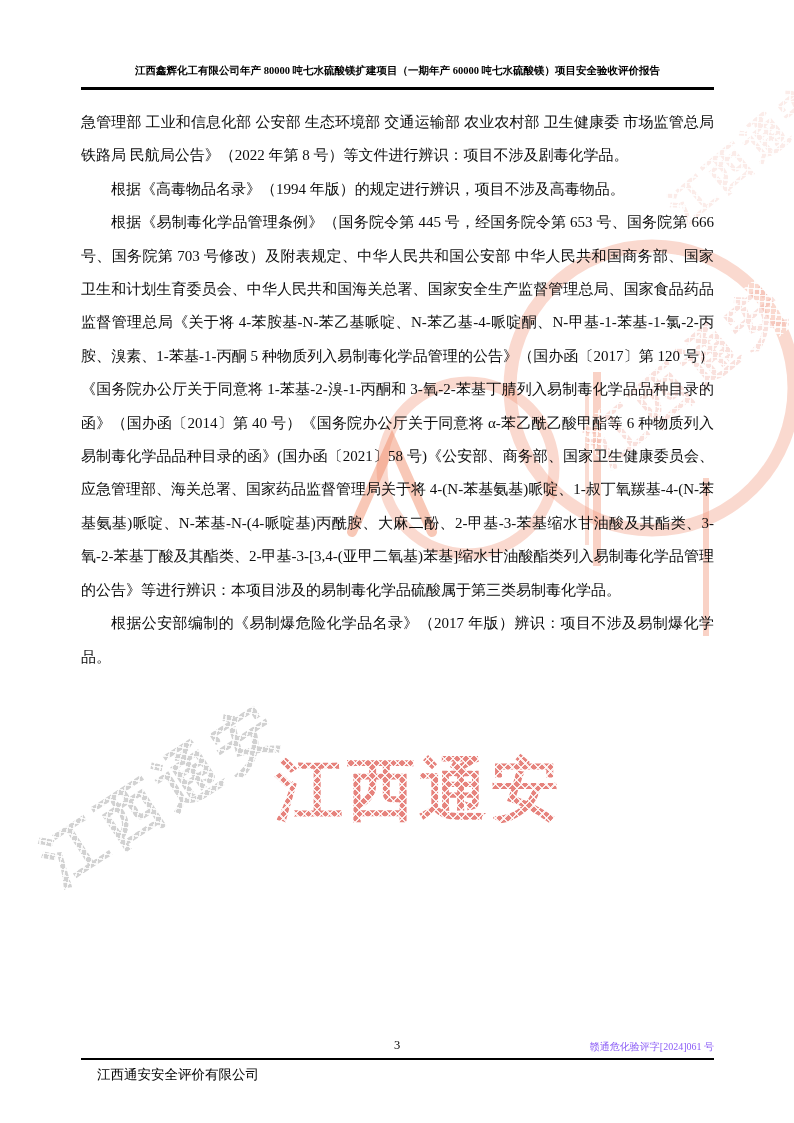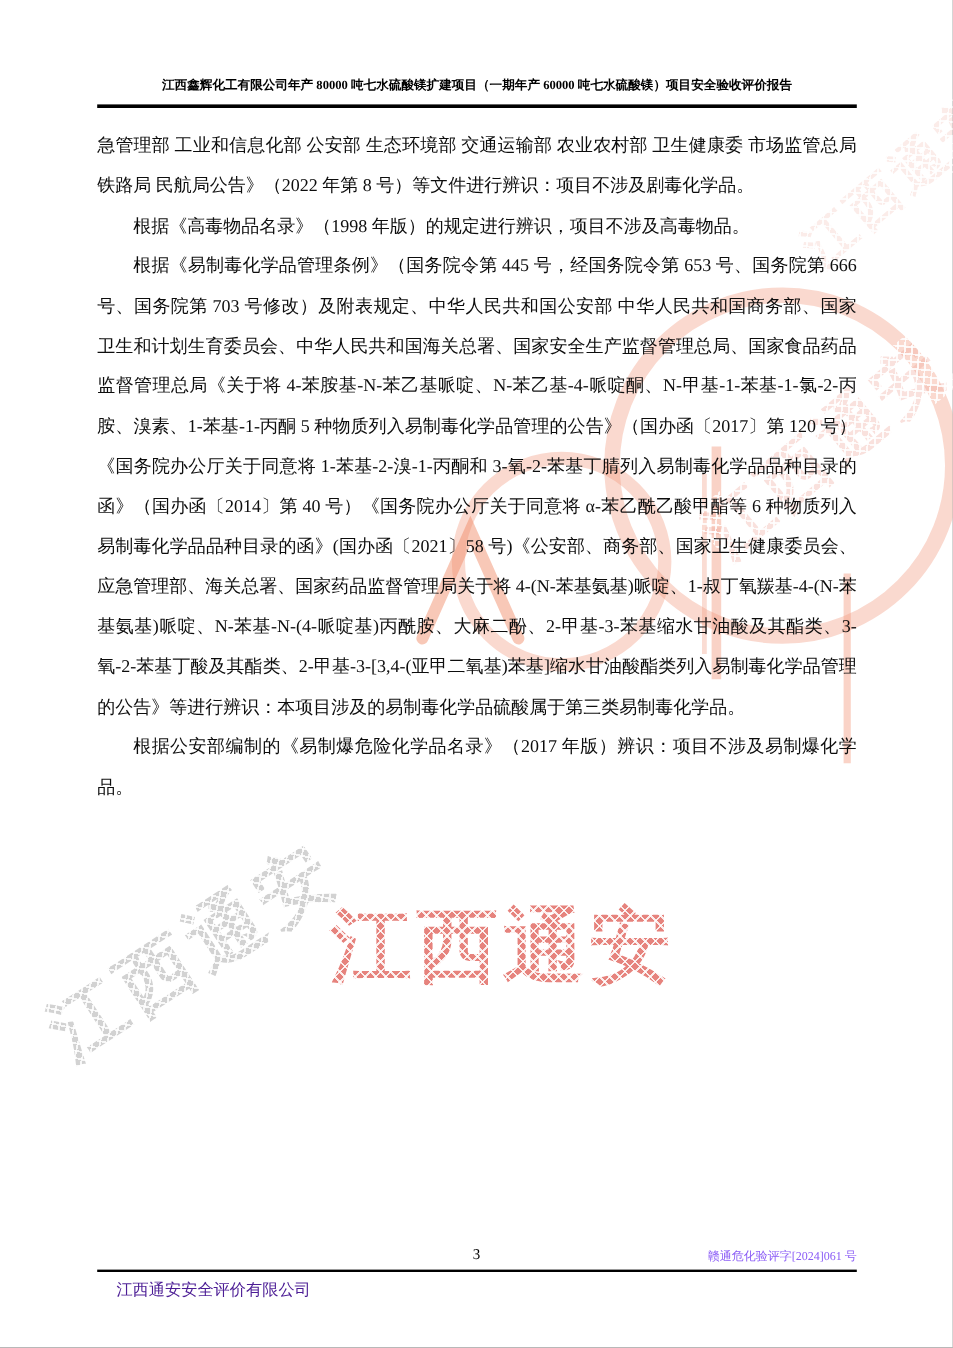--- a/index.html
+++ b/index.html
@@ -45,21 +45,21 @@
     position:absolute;left:81px;top:106px;width:633px;
     font-size:15px;line-height:33.4px;text-align:justify;color:#0d0d0d;
   }
   .body-text p{margin:0;}
   .body-text p.indent{text-indent:2em;}
   .page-number{
     position:absolute;left:0;top:1038px;width:794px;text-align:center;
     font-size:12.5px;color:#000;
   }
   .footer-rule{position:absolute;left:81px;top:1058px;width:633px;height:2px;background:#000;}
-  .footer-company{position:absolute;left:97px;top:1066px;font-size:13.5px;color:#4c1d95;}
+  .footer-company{position:absolute;left:97px;top:1066px;font-size:13.5px;color:#000000;}
   .footer-docnum{position:absolute;right:80px;top:1040px;font-size:10px;color:#8b5cf6;}
 </style>
 </head>
 <body>
 
 <div class="page">
 
   <div class="wm-layer">
     <svg class="wm-svg" width="794" height="1123" viewBox="0 0 794 1123">
       <circle cx="652" cy="388" r="142" fill="none" stroke="#f2967a" stroke-width="13" opacity="0.36"></circle>
@@ -91,21 +91,21 @@
     </div>
   </div>
 
   <div class="content">
 
     <div class="header-title">江西鑫辉化工有限公司年产 80000 吨七水硫酸镁扩建项目（一期年产 60000 吨七水硫酸镁）项目安全验收评价报告</div>
     <div class="header-rule"></div>
 
     <div class="body-text">
         <p>急管理部 工业和信息化部 公安部 生态环境部 交通运输部 农业农村部 卫生健康委 市场监管总局 铁路局 民航局公告》（2022 年第 8 号）等文件进行辨识：项目不涉及剧毒化学品。</p>
-        <p class="indent">根据《高毒物品名录》（1998 年版）的规定进行辨识，项目不涉及高毒物品。</p>
+        <p class="indent">根据《高毒物品名录》（1994 年版）的规定进行辨识，项目不涉及高毒物品。</p>
         <p class="indent">根据《易制毒化学品管理条例》（国务院令第 445 号，经国务院令第 653 号、国务院第 666 号、国务院第 703 号修改）及附表规定、中华人民共和国公安部 中华人民共和国商务部、国家卫生和计划生育委员会、中华人民共和国海关总署、国家安全生产监督管理总局、国家食品药品监督管理总局《关于将 4-苯胺基-N-苯乙基哌啶、N-苯乙基-4-哌啶酮、N-甲基-1-苯基-1-氯-2-丙胺、溴素、1-苯基-1-丙酮 5 种物质列入易制毒化学品管理的公告》（国办函〔2017〕第 120 号）《国务院办公厅关于同意将 1-苯基-2-溴-1-丙酮和 3-氧-2-苯基丁腈列入易制毒化学品品种目录的函》（国办函〔2014〕第 40 号）《国务院办公厅关于同意将 α-苯乙酰乙酸甲酯等 6 种物质列入易制毒化学品品种目录的函》(国办函〔2021〕58 号)《公安部、商务部、国家卫生健康委员会、应急管理部、海关总署、国家药品监督管理局关于将 4-(N-苯基氨基)哌啶、1-叔丁氧羰基-4-(N-苯基氨基)哌啶、N-苯基-N-(4-哌啶基)丙酰胺、大麻二酚、2-甲基-3-苯基缩水甘油酸及其酯类、3-氧-2-苯基丁酸及其酯类、2-甲基-3-[3,4-(亚甲二氧基)苯基]缩水甘油酸酯类列入易制毒化学品管理的公告》等进行辨识：本项目涉及的易制毒化学品硫酸属于第三类易制毒化学品。</p>
         <p class="indent">根据公安部编制的《易制爆危险化学品名录》（2017 年版）辨识：项目不涉及易制爆化学品。</p>
       </div>
 
     <div class="page-number">3</div>
     <div class="footer-rule"></div>
     <div class="footer-company">江西通安安全评价有限公司</div>
     <div class="footer-docnum">赣通危化验评字[2024]061 号</div>
   </div>
 

